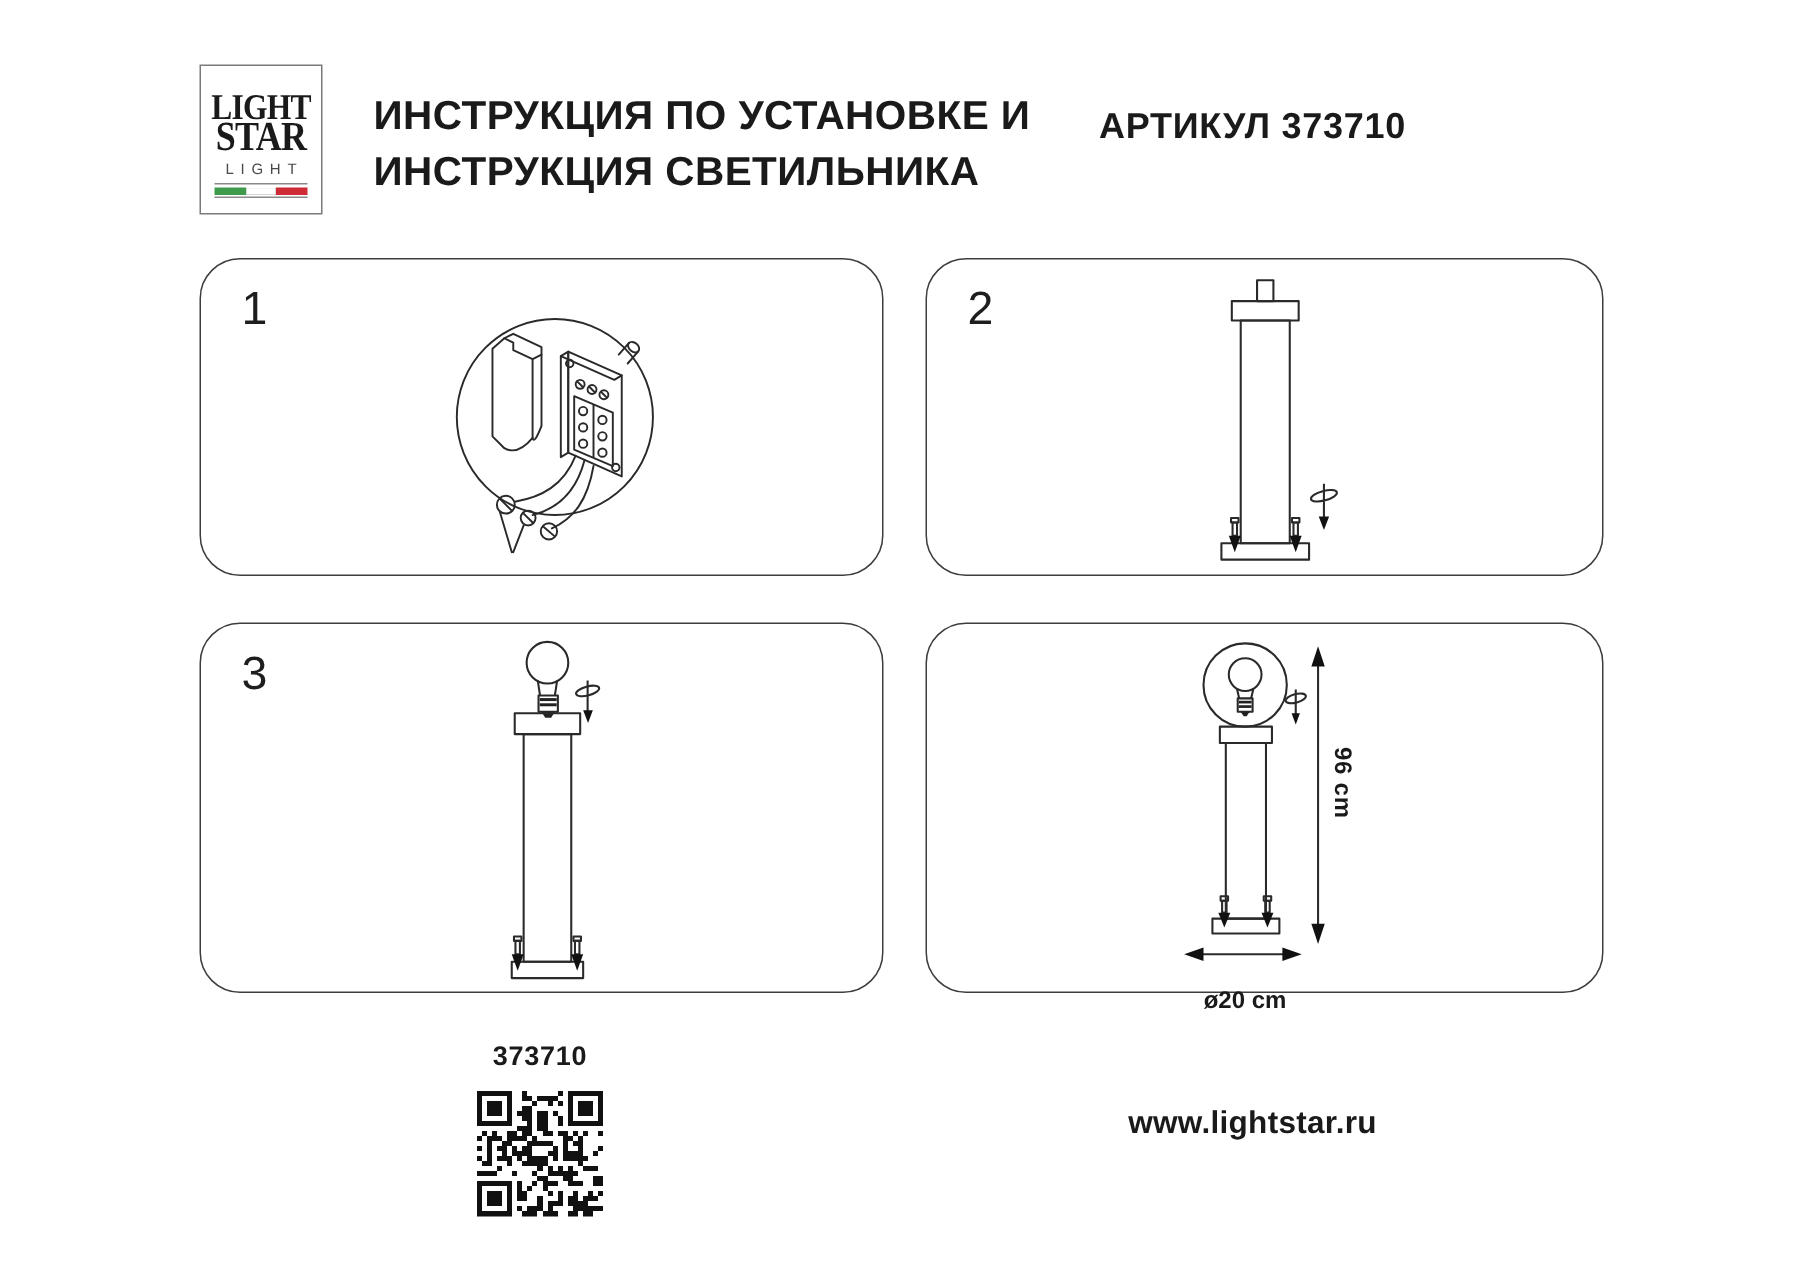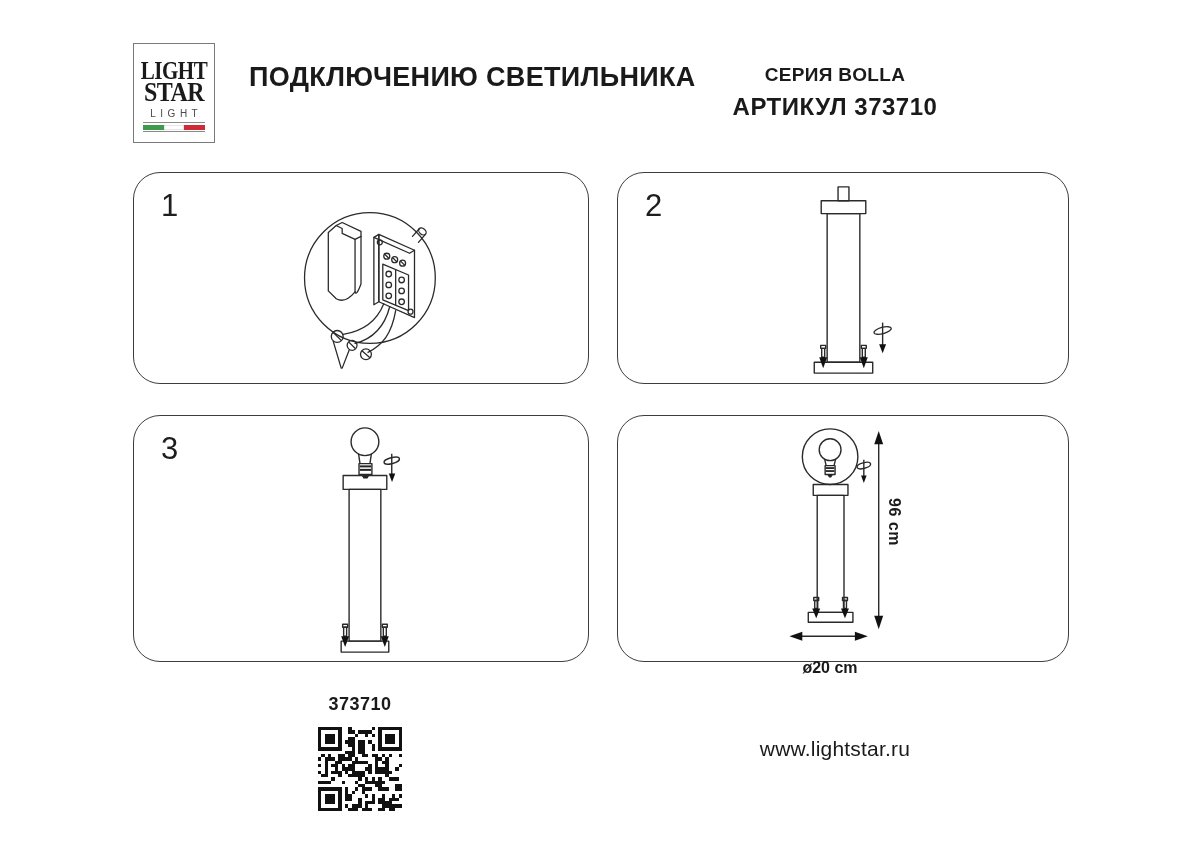--- a/index.html
+++ b/index.html
@@ -31,44 +31,44 @@
   #panel4{left:617px;top:415px;width:452px;height:247px;}
   .panel-number{position:absolute;left:27px;top:15px;font-size:31px;font-weight:400;color:#1e1e1e;}
   .panel svg.draw{position:absolute;left:0;top:0;width:100%;height:100%;}
 
   .dim-height{position:absolute;left:267px;top:82px;writing-mode:vertical-rl;font-size:16px;font-weight:700;letter-spacing:0.5px;}
   .dim-diameter{position:absolute;left:169px;top:227px;width:86px;text-align:center;font-size:16px;font-weight:700;margin-top:16px;}
 
   
   .footer-article{position:absolute;left:260px;top:694px;width:200px;text-align:center;font-size:18px;font-weight:700;letter-spacing:0.5px;}
   .qr{position:absolute;left:318px;top:727px;width:84px;height:84px;}
-  .website{position:absolute;left:700px;top:737px;width:270px;text-align:center;font-size:21px;font-weight:400;letter-spacing:0.2px;}
+  .website{position:absolute;left:700px;top:737px;width:270px;text-align:center;font-size:21px;font-weight:700;letter-spacing:0.2px;}
 </style>
 </head>
 <body>
 
 <div class="logo-box">
   <div class="logo-light">LIGHT</div>
   <div class="logo-star">STAR</div>
   <div class="logo-group">LIGHT</div>
   <div class="logo-flag">
     <div class="stripe">
         <span class="fg"></span>
         <span class="fw"></span>
         <span class="fr"></span>
       </div>
   </div>
 </div>
 
 <div class="title">
-  <div>ПОДКЛЮЧЕНИЮ СВЕТИЛЬНИКА</div>
+  <div>ИНСТРУКЦИЯ ПО УСТАНОВКЕ И</div>
+  <div>ИНСТРУКЦИЯ СВЕТИЛЬНИКА</div>
 </div>
 
 <div class="series-block">
-  <div class="series">СЕРИЯ BOLLA</div>
   <div class="article">АРТИКУЛ 373710</div>
 </div>
 
 <div class="panel" id="panel1">
   <span class="panel-number">1</span>
   <svg class="draw" viewBox="0 0 456 212">
     <g stroke="#2a2a2a" stroke-width="1.3" fill="none" stroke-linejoin="round" stroke-linecap="round">
       <circle cx="237" cy="106" r="66"></circle>
 
       <g>

